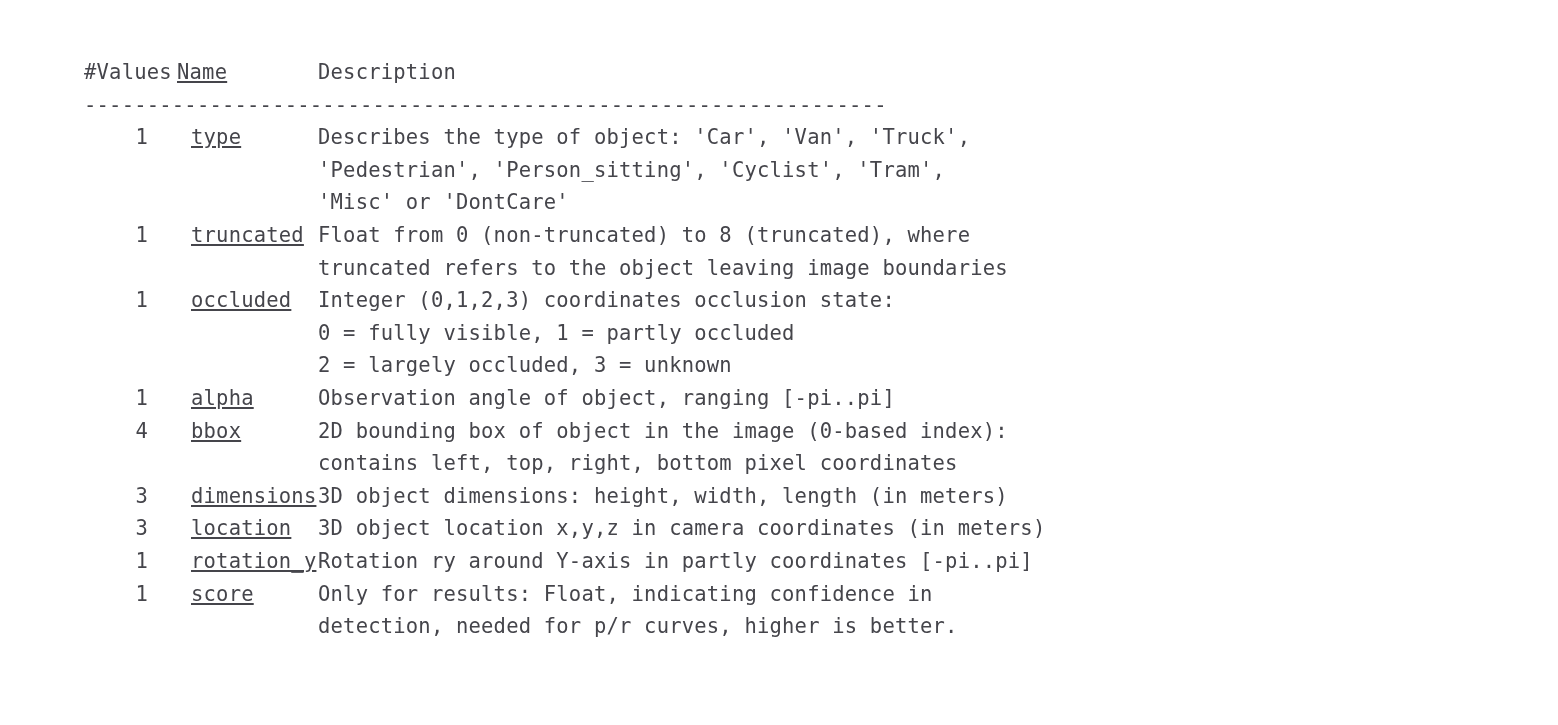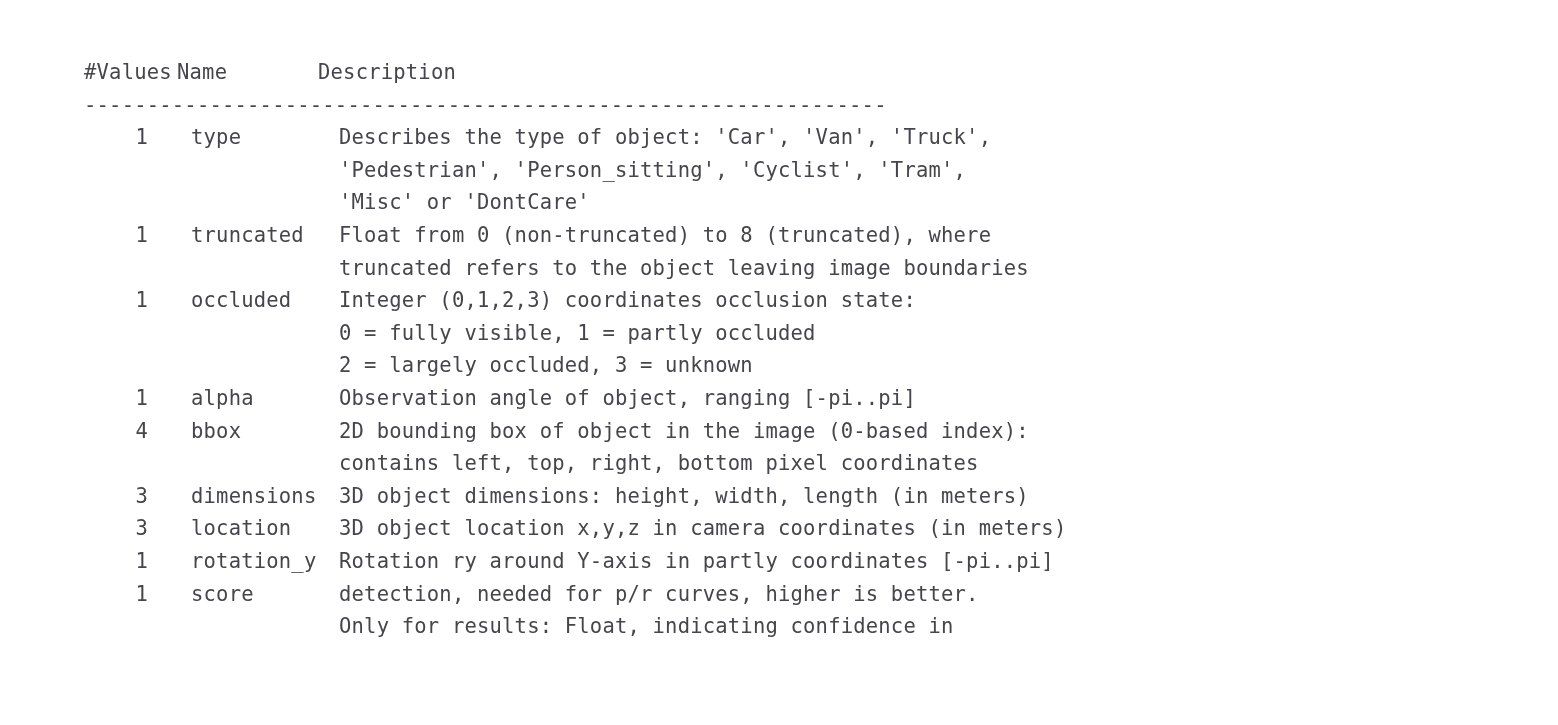--- a/index.html
+++ b/index.html
@@ -49,32 +49,32 @@
 
   .col-values {
     text-align: left;
   }
   .row.body .col-values {
     text-align: right;
     padding-right: 0px;
   }
   .col-name {
     padding-left: 29px;
+    text-decoration: underline;
   }
   .row.body .col-name {
     padding-left: 43px;
   }
   .col-desc {
     padding-left: 0px;
   }
 
   .desc-line {
     display: block;
     white-space: pre;
-    margin-left: 21px;
   }
 
   .divider {
     position: relative;
     height: 32.6px;
     line-height: 32.6px;
     font-size: 20.5px;
     letter-spacing: 0.2px;
     white-space: pre;
     overflow: hidden;
@@ -97,17 +97,17 @@
 
     <div id="rows-host">
         <div class="row body"><span class="col-values">1</span><span class="col-name">type</span><span class="col-desc"><span class="desc-line">Describes the type of object: 'Car', 'Van', 'Truck',</span><span class="desc-line">'Pedestrian', 'Person_sitting', 'Cyclist', 'Tram',</span><span class="desc-line">'Misc' or 'DontCare'</span></span></div>
         <div class="row body"><span class="col-values">1</span><span class="col-name">truncated</span><span class="col-desc"><span class="desc-line">Float from 0 (non-truncated) to 8 (truncated), where</span><span class="desc-line">truncated refers to the object leaving image boundaries</span></span></div>
         <div class="row body"><span class="col-values">1</span><span class="col-name">occluded</span><span class="col-desc"><span class="desc-line">Integer (0,1,2,3) coordinates occlusion state:</span><span class="desc-line">0 = fully visible, 1 = partly occluded</span><span class="desc-line">2 = largely occluded, 3 = unknown</span></span></div>
         <div class="row body"><span class="col-values">1</span><span class="col-name">alpha</span><span class="col-desc"><span class="desc-line">Observation angle of object, ranging [-pi..pi]</span></span></div>
         <div class="row body"><span class="col-values">4</span><span class="col-name">bbox</span><span class="col-desc"><span class="desc-line">2D bounding box of object in the image (0-based index):</span><span class="desc-line">contains left, top, right, bottom pixel coordinates</span></span></div>
         <div class="row body"><span class="col-values">3</span><span class="col-name">dimensions</span><span class="col-desc"><span class="desc-line">3D object dimensions: height, width, length (in meters)</span></span></div>
         <div class="row body"><span class="col-values">3</span><span class="col-name">location</span><span class="col-desc"><span class="desc-line">3D object location x,y,z in camera coordinates (in meters)</span></span></div>
         <div class="row body"><span class="col-values">1</span><span class="col-name">rotation_y</span><span class="col-desc"><span class="desc-line">Rotation ry around Y-axis in partly coordinates [-pi..pi]</span></span></div>
-        <div class="row body"><span class="col-values">1</span><span class="col-name">score</span><span class="col-desc"><span class="desc-line">detection, needed for p/r curves, higher is better.</span><span class="desc-line">Only for results: Float, indicating confidence in</span></span></div>
+        <div class="row body"><span class="col-values">1</span><span class="col-name">score</span><span class="col-desc"><span class="desc-line">Only for results: Float, indicating confidence in</span><span class="desc-line">detection, needed for p/r curves, higher is better.</span></span></div>
       </div>
 
   </div>
 </div>
 
 </body></html>

